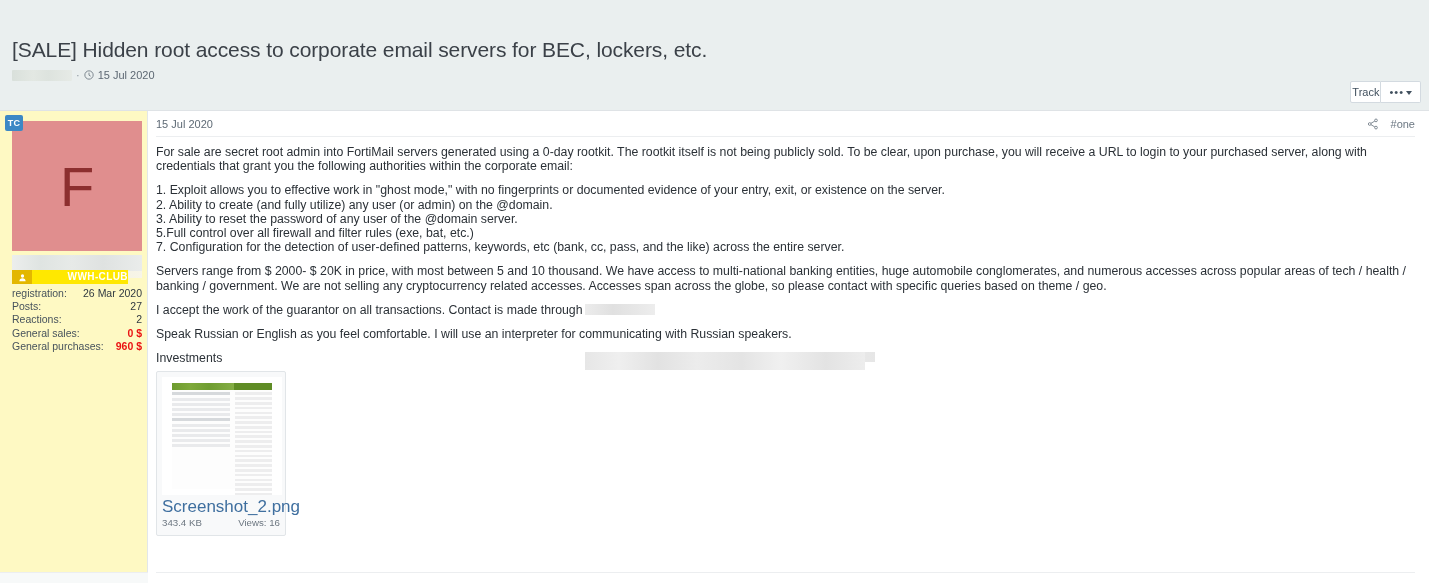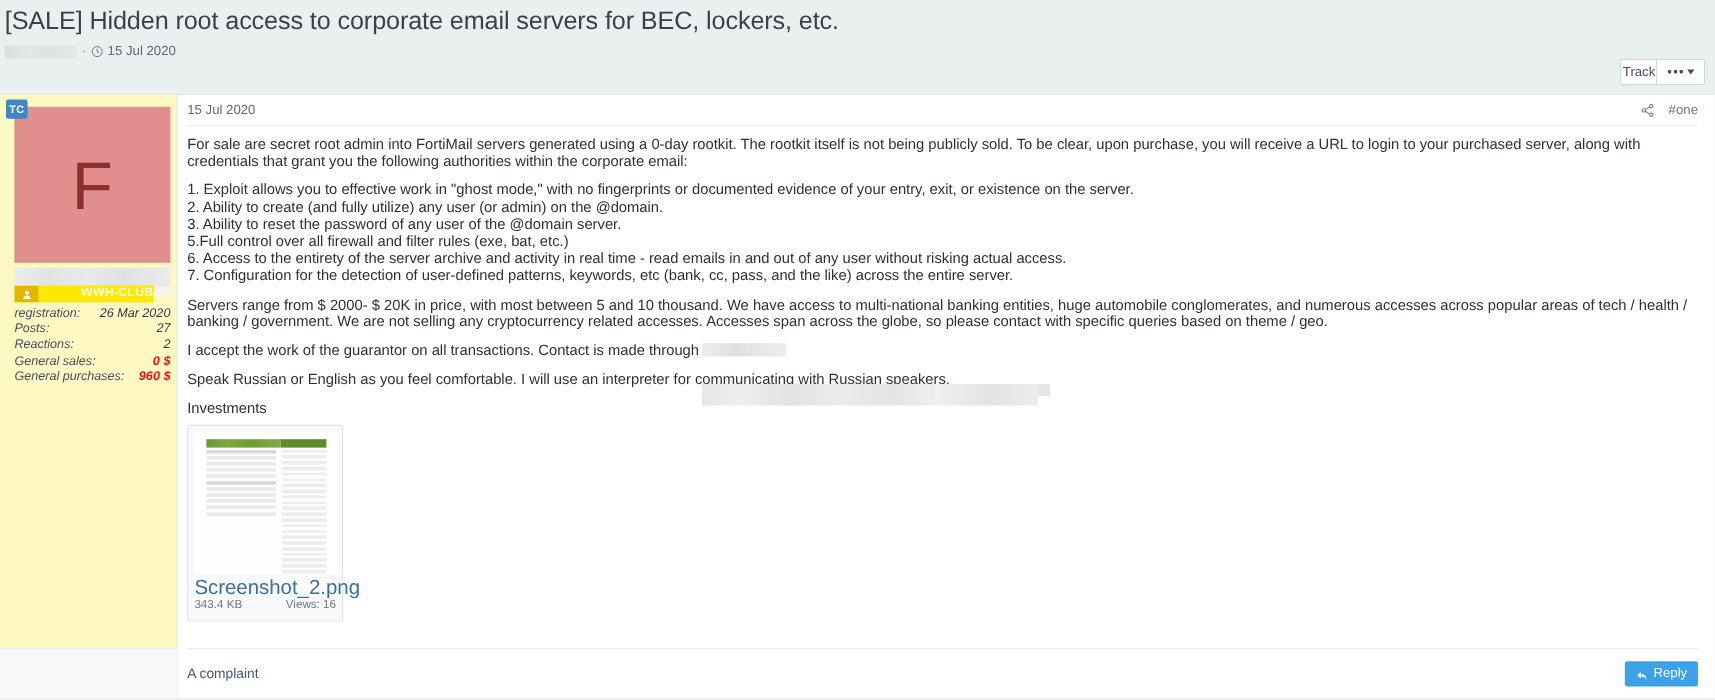--- a/index.html
+++ b/index.html
@@ -11,21 +11,21 @@
     color: #353b41;
     overflow: hidden;
   }
   #page {
     position: relative;
     width: 1429px; height: 583px;
     background: #eaefef;
   }
 
   
-  .thread-head { padding: 4px 8px 0 4px; }
+  .thread-head { padding: 4px 8px 0 12px; margin-top: 32px; }
   .thread-title {
     font-size: 21px;
     font-weight: 400;
     color: #3b4148;
     line-height: 28px;
     letter-spacing: -0.1px;
     margin: 0;
     white-space: nowrap;
   }
   .thread-meta {
@@ -159,21 +159,20 @@
     display: flex;
     align-items: center;
     justify-content: center;
   }
   .stats {
     position: absolute;
     left: 12px; top: 176px;
     width: 130px;
     font-size: 10.5px;
     color: #3d4852;
-    font-style: italic;
   }
   .stat-row {
     display: flex;
     justify-content: space-between;
     line-height: 13.2px;
     white-space: nowrap;
   }
   .stat-label { color: #46525c; }
   .stat-val { color: #2f3840; }
   .stat-val.money { color: #ea1313; font-weight: bold; }
@@ -423,21 +422,20 @@
         </span>
       </div>
 
       <div class="post-body">
         <p>For sale are secret root admin into FortiMail servers generated using a 0-day rootkit. The rootkit itself is not being publicly sold. To be clear, upon purchase, you will receive a URL to login to your purchased server, along with credentials that grant you the following authorities within the corporate email:</p>
         <div class="list-block">
           <div class="list-line">1. Exploit allows you to effective work in "ghost mode," with no fingerprints or documented evidence of your entry, exit, or existence on the server.</div>
           <div class="list-line">2. Ability to create (and fully utilize) any user (or admin) on the @domain.</div>
           <div class="list-line">3. Ability to reset the password of any user of the @domain server.</div>
           <div class="list-line">5.Full control over all firewall and filter rules (exe, bat, etc.)</div>
-          <div class="list-line">6. Access to the entirety of the server archive and activity in real time - read emails in and out of any user without risking actual access.</div>
           <div class="list-line">7. Configuration for the detection of user-defined patterns, keywords, etc (bank, cc, pass, and the like) across the entire server.</div>
         </div>
         <p>Servers range from $ 2000- $ 20K in price, with most between 5 and 10 thousand. We have access to multi-national banking entities, huge automobile conglomerates, and numerous accesses across popular areas of tech / health / banking / government. We are not selling any cryptocurrency related accesses. Accesses span across the globe, so please contact with specific queries based on theme / geo.</p>
         <p><span>I accept the work of the guarantor on all transactions. Contact is made through</span><span class="inline-redact-a"></span></p>
         <p>Speak Russian or English as you feel comfortable. I will use an interpreter for communicating with Russian speakers.</p>
 
         <div class="attach-title">Investments</div>
 
         <div class="attach-card">
           <div class="thumb">

